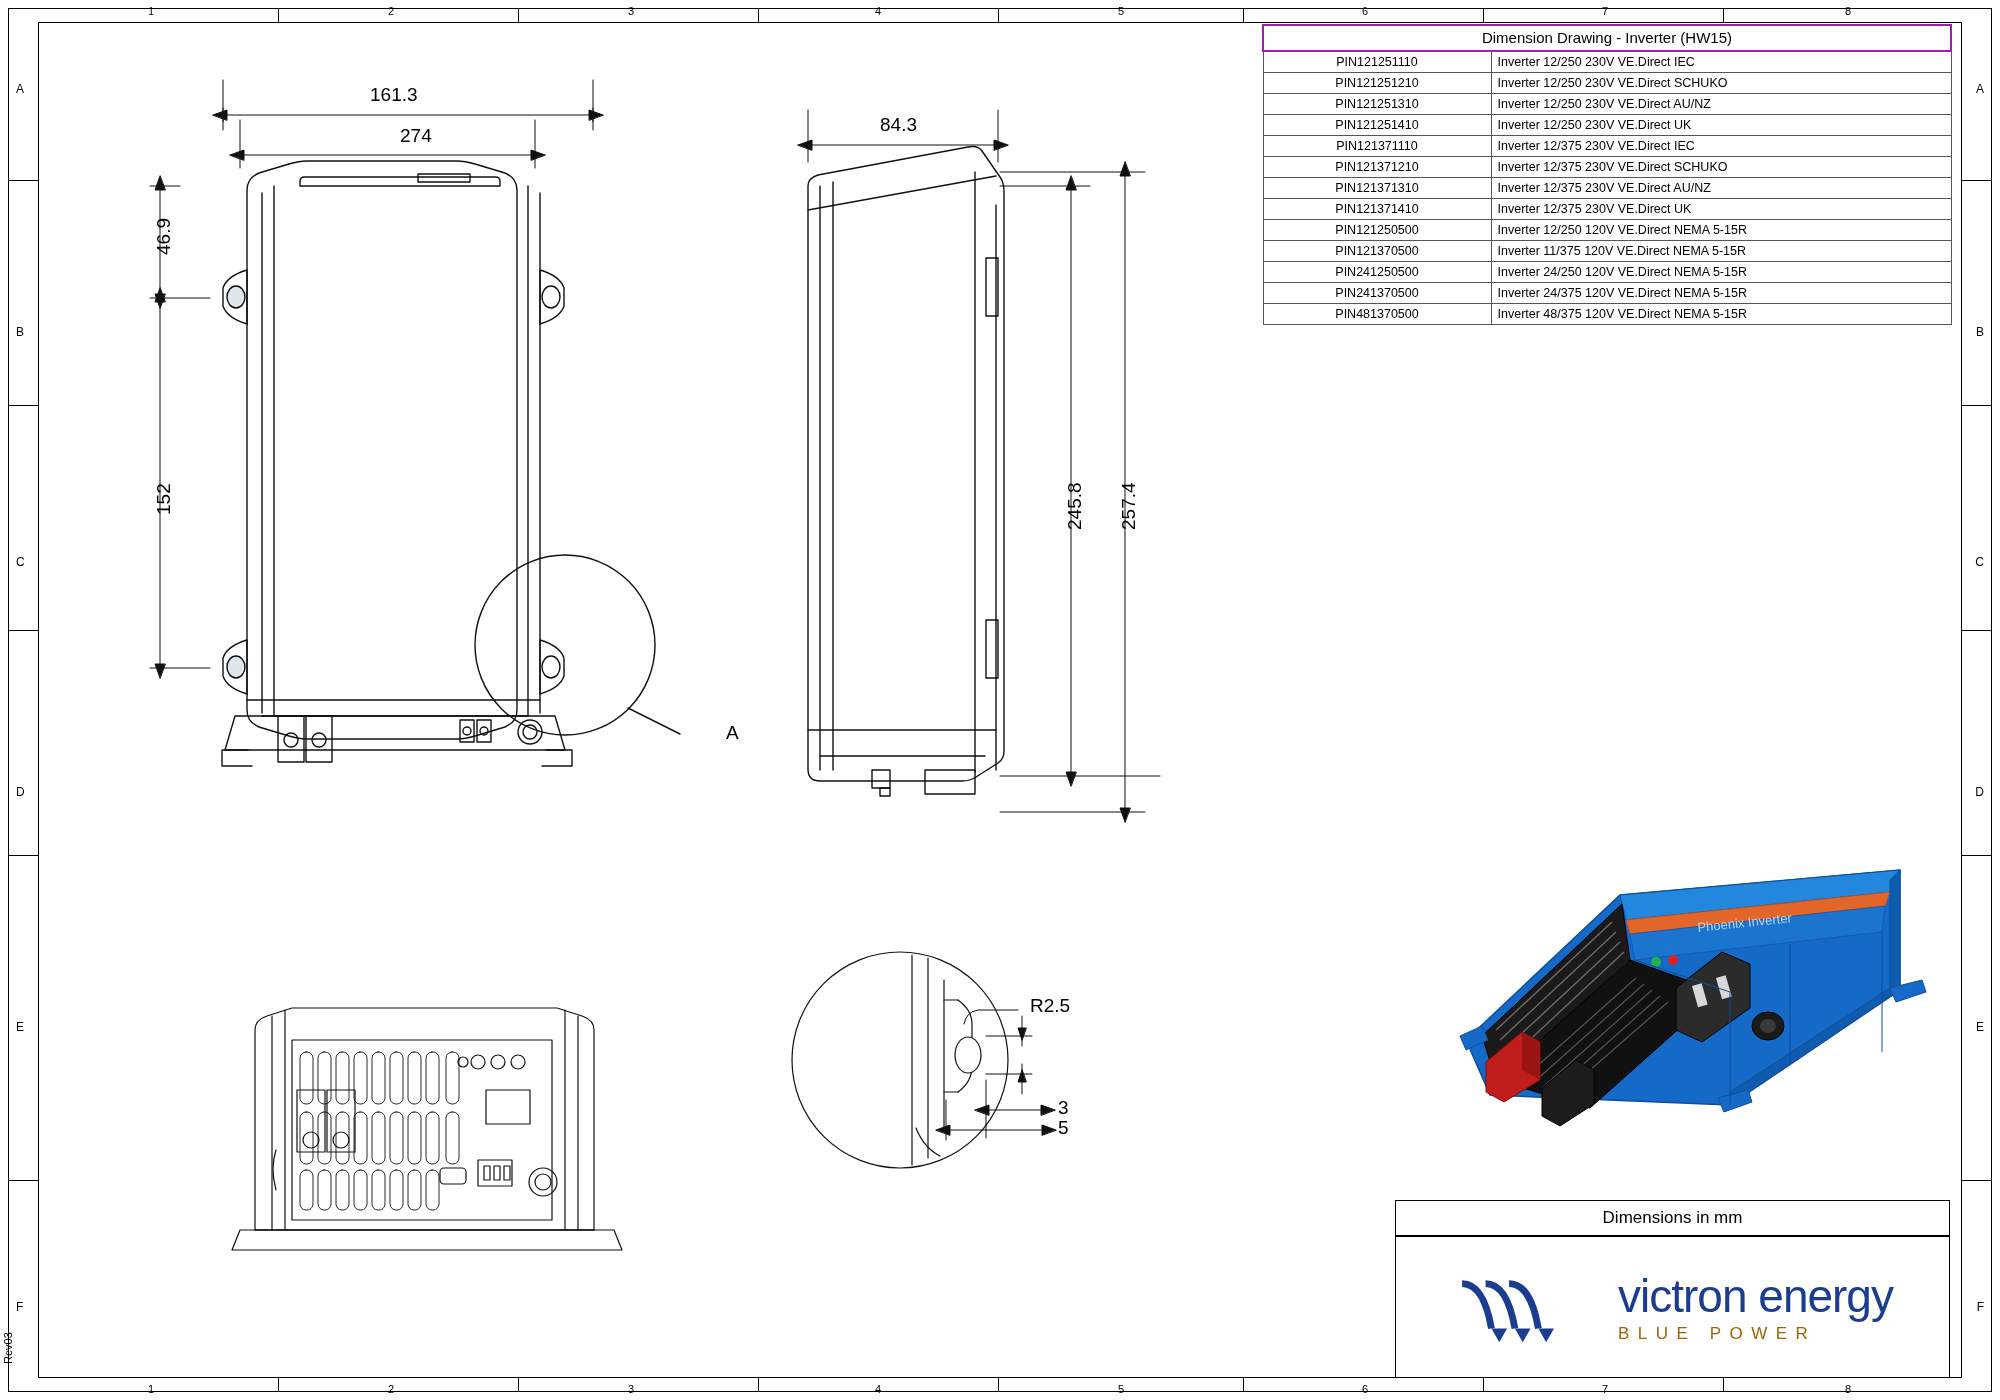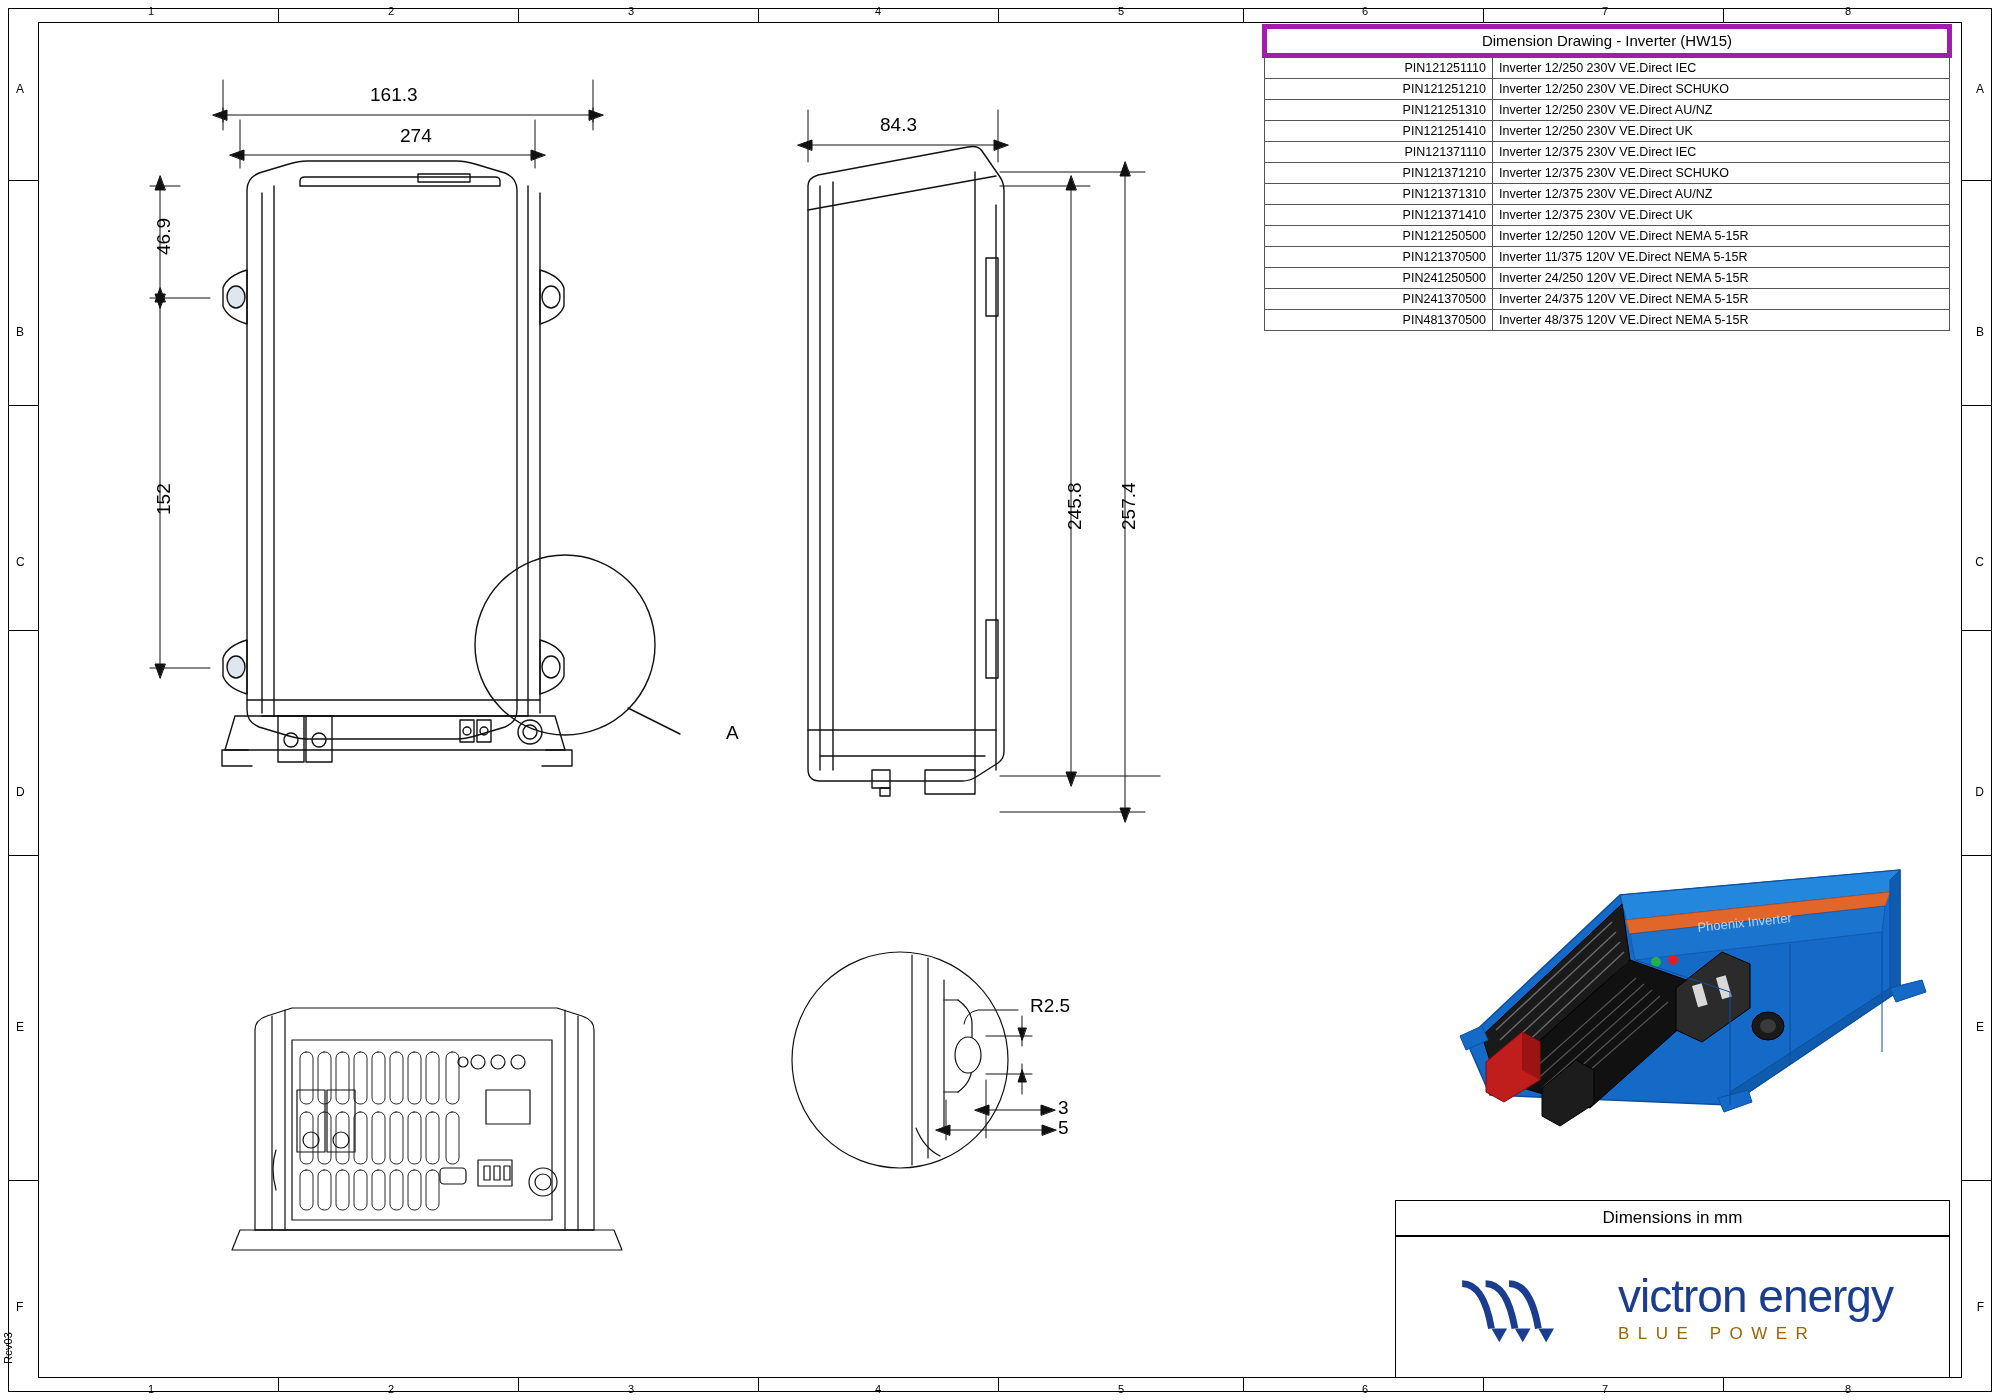--- a/index.html
+++ b/index.html
@@ -15,22 +15,22 @@
   .col-lbl{position:absolute;font-size:11px;color:#000;}
   .row-tick{position:absolute;left:8px;height:1px;width:30px;background:#000;}
   .row-tick-r{position:absolute;right:8px;height:1px;width:30px;background:#000;}
   .row-lbl{position:absolute;font-size:12px;color:#000;}
 
   .rev{position:absolute;left:14px;bottom:36px;font-size:11px;transform:rotate(-90deg);transform-origin:left bottom;white-space:nowrap;}
 
   
   .parts{position:absolute;left:1262px;top:24px;width:690px;border-collapse:collapse;font-size:12.5px;}
   .parts td{border:1px solid #555;padding:1px 6px;height:18px;line-height:18px;white-space:nowrap;}
-  .parts td.code{width:215px;text-align:right;}
-  .parts .title-cell{text-align:center;font-size:15px;border:5px solid #a21caf;height:22px;line-height:22px;}
+  .parts td.code{width:215px;text-align:center;}
+  .parts .title-cell{text-align:center;font-size:15px;border:2px solid #a21caf;height:22px;line-height:22px;}
 
   
   .dimnote{position:absolute;left:1395px;top:1200px;width:555px;height:36px;border:1px solid #000;box-sizing:border-box;
            display:flex;align-items:center;justify-content:center;font-size:17px;}
   .logoblock{position:absolute;left:1395px;top:1236px;width:555px;height:142px;border:1px solid #000;box-sizing:border-box;
            display:flex;align-items:center;justify-content:center;gap:16px;}
   .logo-swoosh{width:118px;height:86px;}
   .logo-text{line-height:1;margin-left:32px;}
   .logo-text .t1{font-size:46px;color:#1b3d8f;letter-spacing:-1px;font-family:"Liberation Sans",sans-serif;}
   .logo-text .t2{font-size:17px;color:#a16207;letter-spacing:8.5px;margin-top:6px;}

